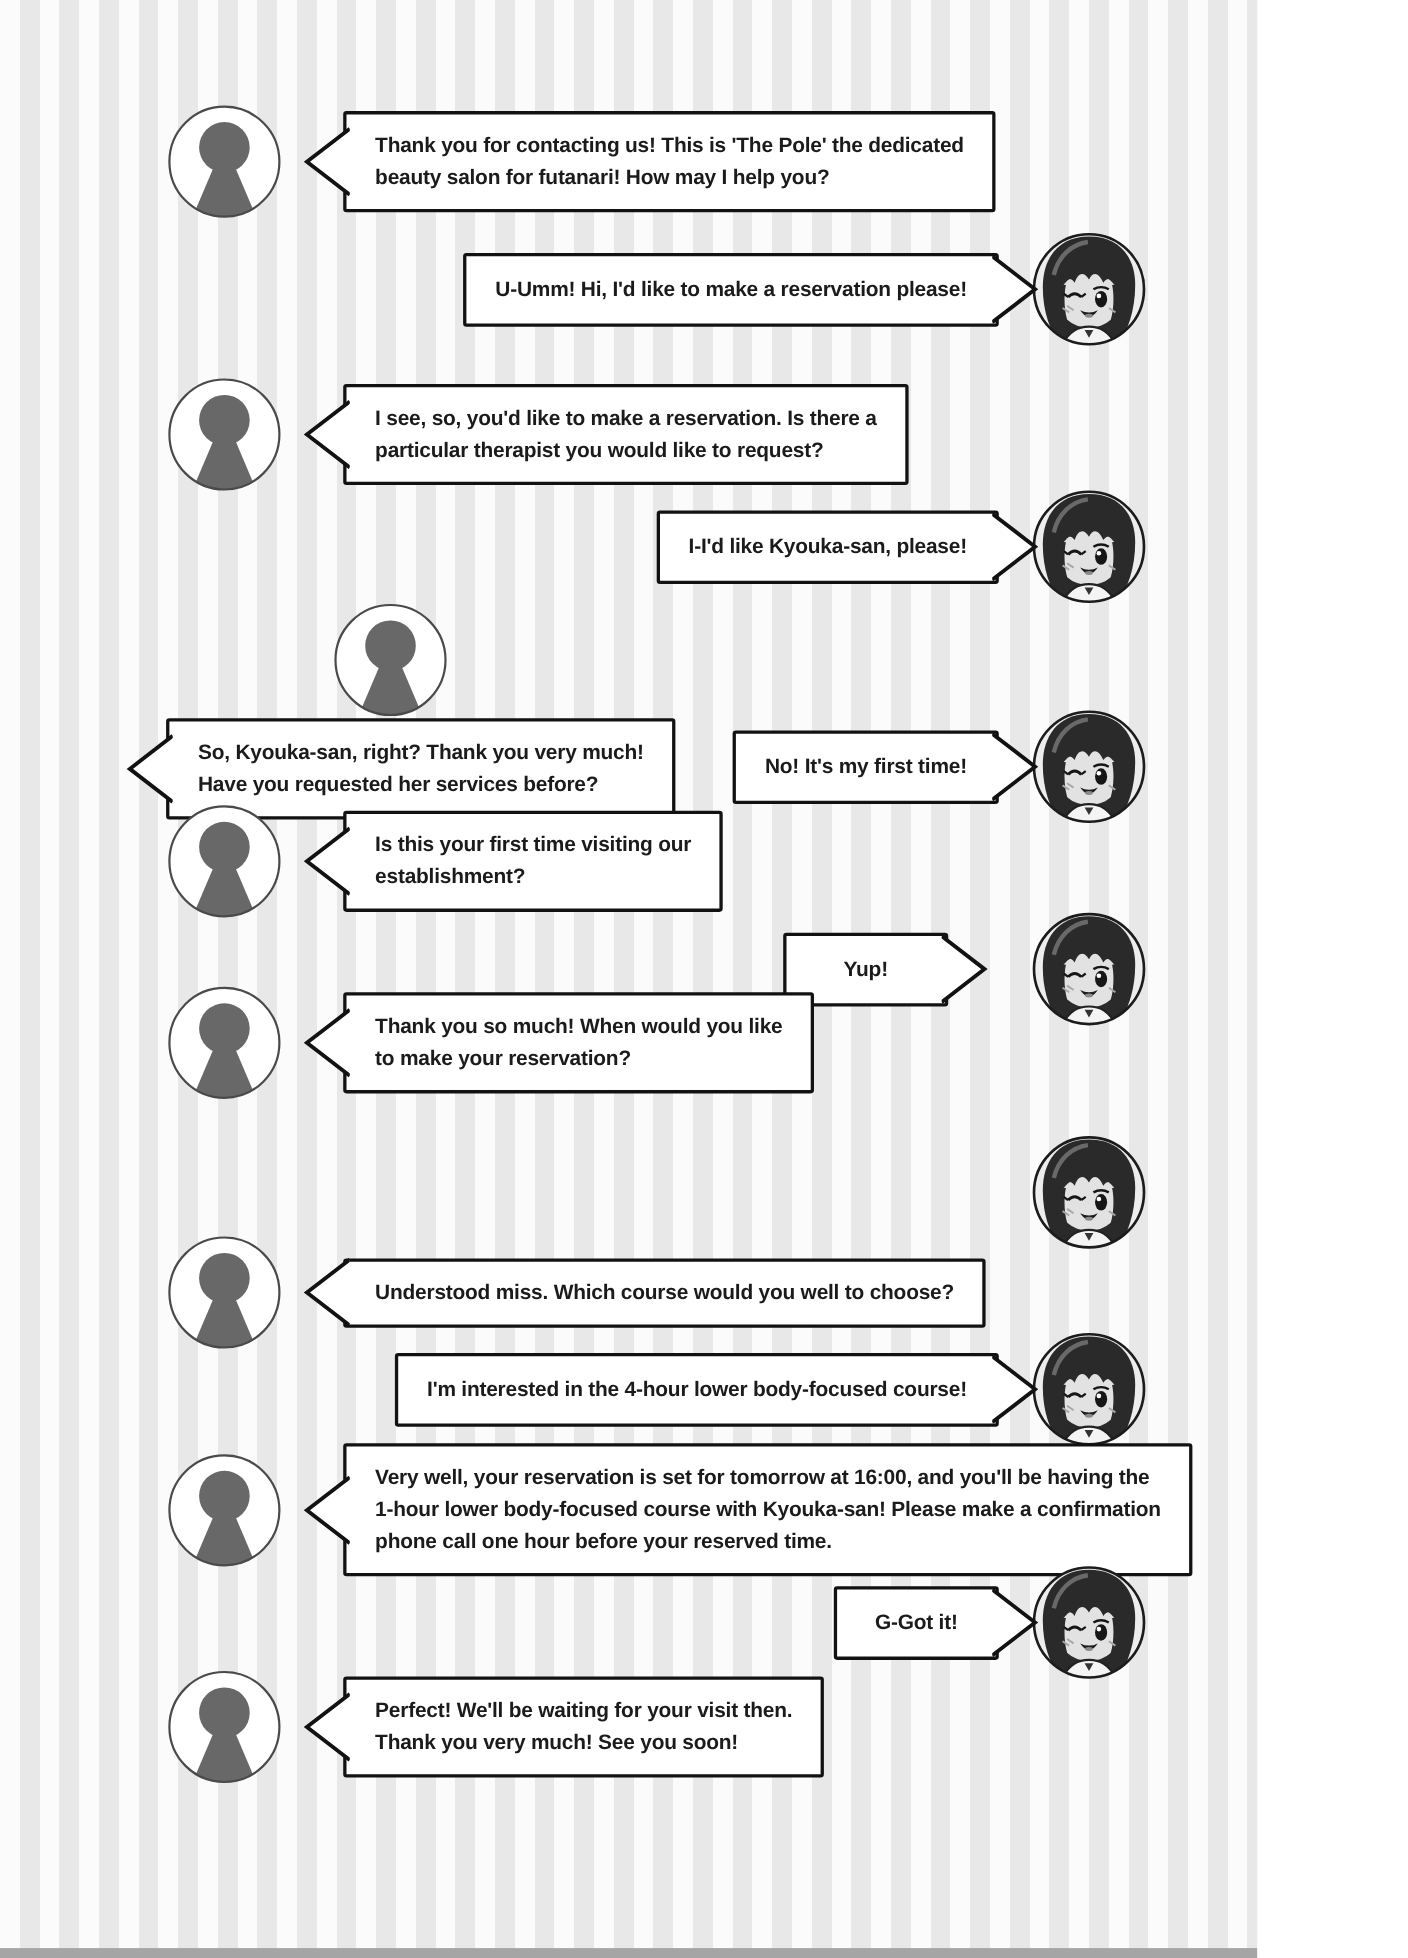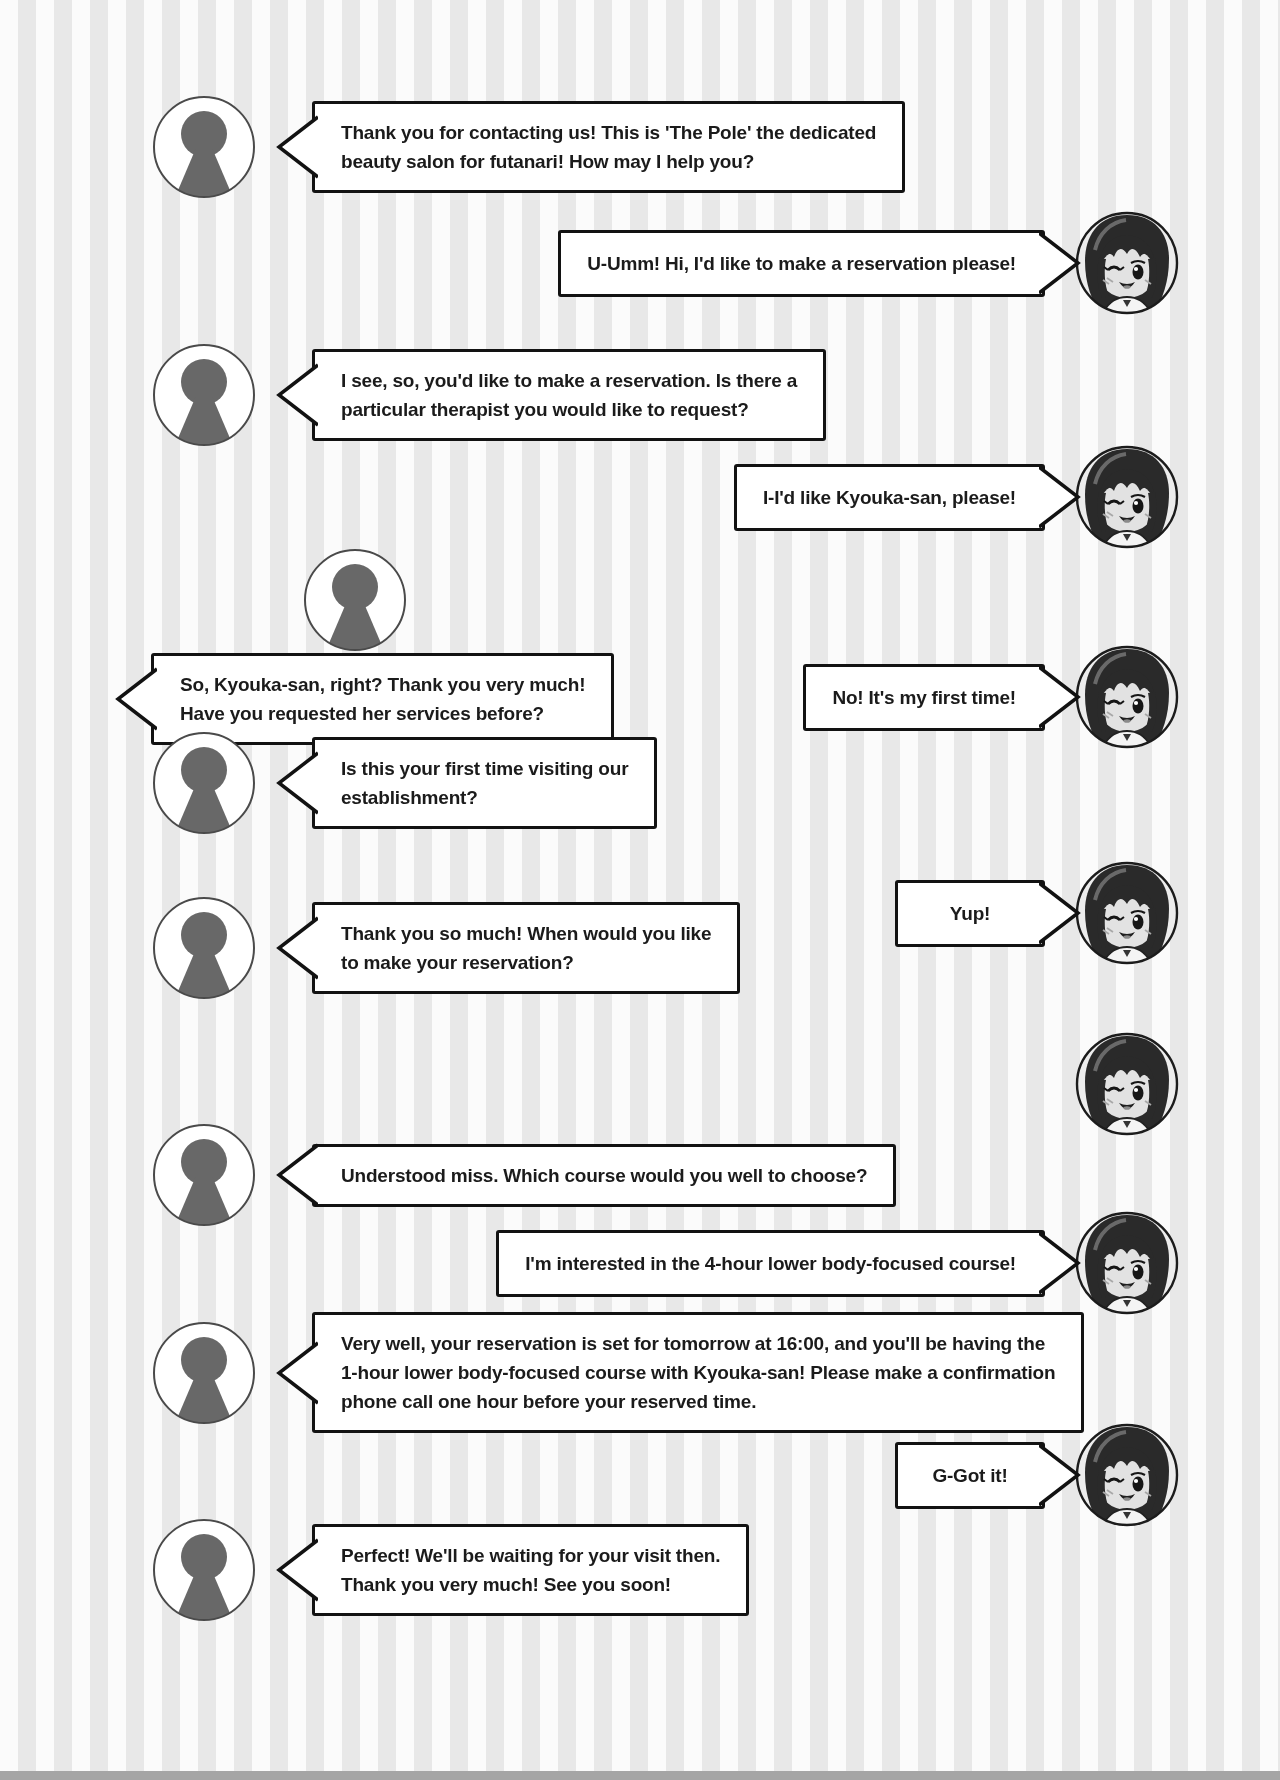--- a/index.html
+++ b/index.html
@@ -1,21 +1,21 @@
 <!DOCTYPE html>
 <html><head>
 <meta charset="utf-8">
 <style>
   * { box-sizing: border-box; margin: 0; padding: 0; }
   html, body { width: 1280px; }
   body { font-family: "Liberation Sans", sans-serif; }
 
   .page {
     position: relative;
-    width: 1280px;
+    width: 1143px;
     height: 1780px;
     overflow: hidden;
     background: repeating-linear-gradient(
       90deg,
       #fbfbfb 0px, #fbfbfb 18px,
       #e8e8e8 18px, #e8e8e8 36px
     );
   }
 
   .bottom-band {
@@ -303,21 +303,21 @@
       <svg class="tail tail-left" viewBox="0 0 48 68">
         <polygon points="48,4 9,34 48,64" fill="#ffffff"></polygon>
         <polyline points="48,4 9,34 48,64" fill="none" stroke="#121212" stroke-width="3.5"></polyline>
       </svg>
       <div class="lines">
             <div class="line">Is this your first time visiting our</div>
             <div class="line">establishment?</div>
           </div>
     </div>
   </div>
-      <div class="row right" style="top: 860px;">
+      <div class="row right" style="top: 828px; gap: 46px;">
     <div class="avatar">
       <svg viewBox="0 0 106 106" width="106" height="106">
         <defs>
               <clipPath id="clip-7-0">
                 <circle cx="53" cy="53" r="50"></circle>
               </clipPath>
             </defs>
         <circle cx="53" cy="53" r="50" fill="#ededed"></circle>
         <g clip-path="url(#clip-7-0)">
           <path d="M53,5 C24,5 11,26 11,51 C11,76 19,93 28,106 L78,106 C87,93 95,74 95,49 C95,24 81,5 53,5 Z" class="hair"></path>

